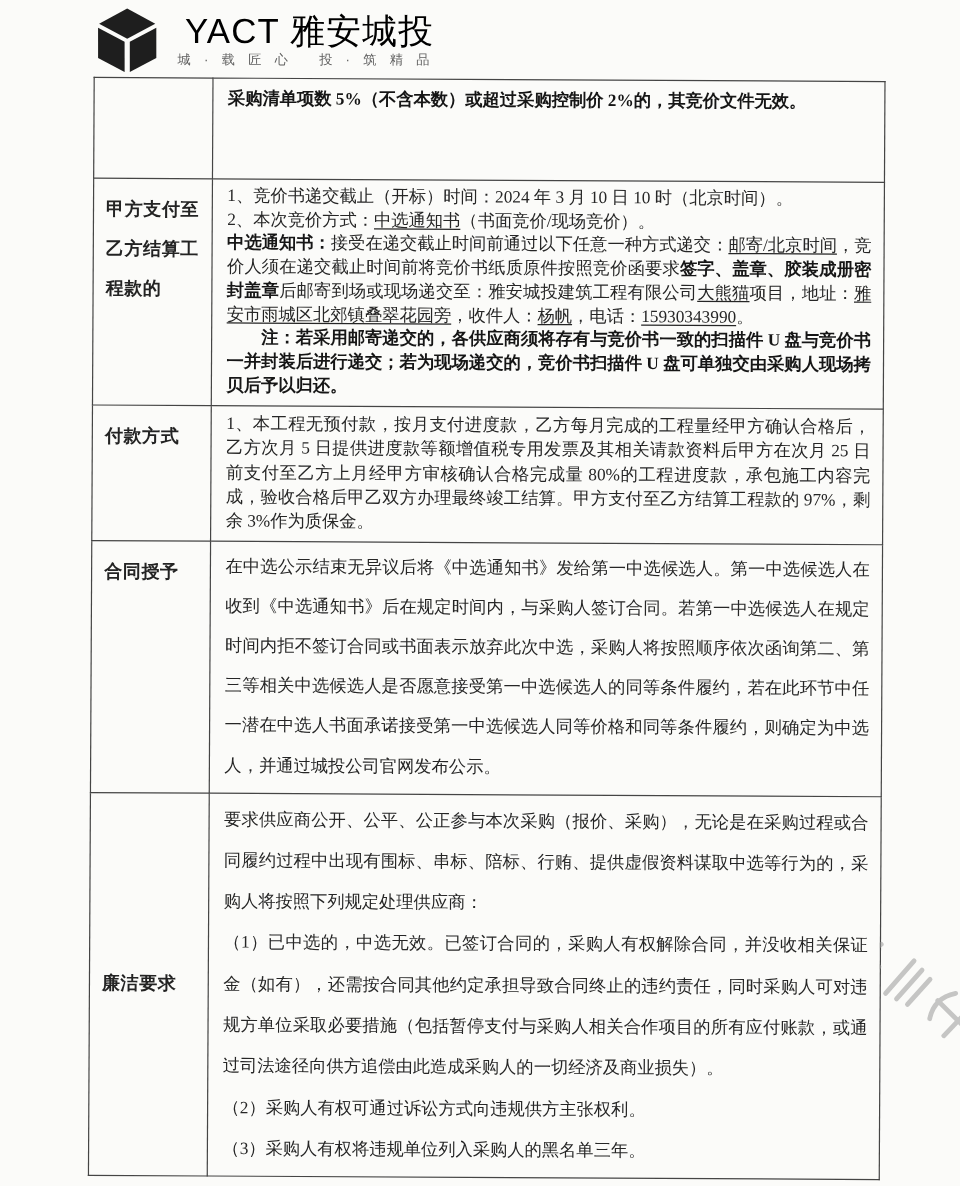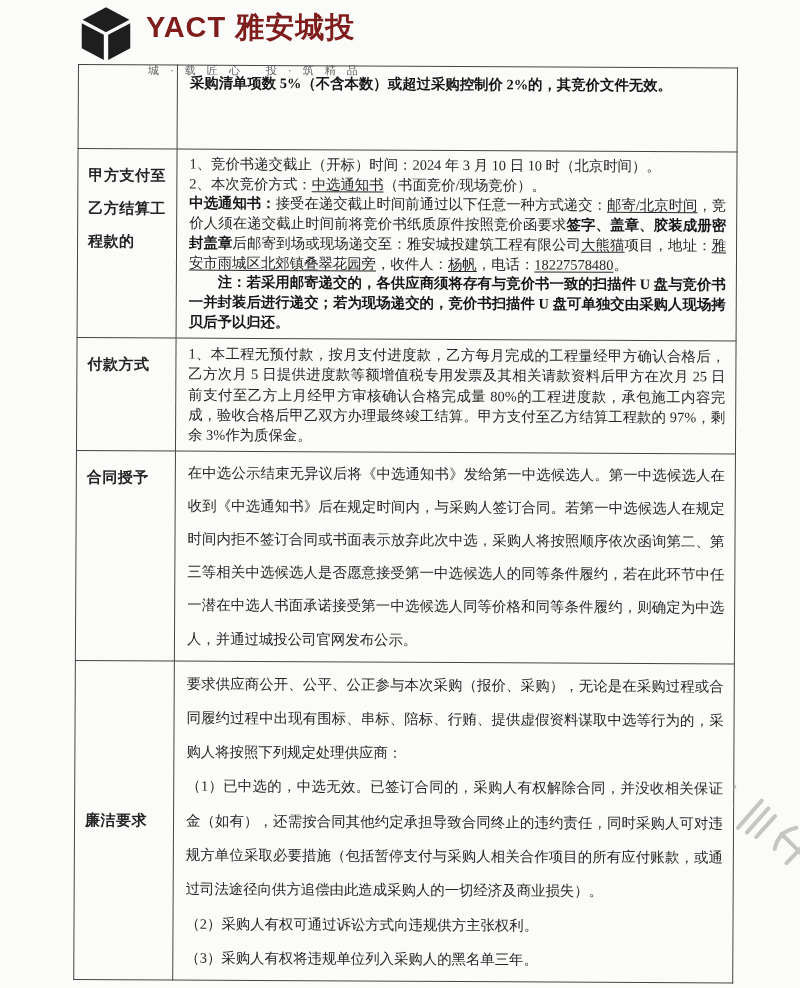--- a/index.html
+++ b/index.html
@@ -16,32 +16,33 @@
     position: absolute;
     left: 80px; top: 5px;
     display: flex;
     align-items: flex-start;
     gap: 14px;
   }
   .cube { width: 52px; height: 56px; margin-top: 1px; }
   .brand-block { display: flex; flex-direction: column; padding-top: 7px; }
   .brand-name {
     font-family: "Liberation Sans", "DejaVu Sans", sans-serif;
-    font-weight: bold;
+    font-weight: normal;
     font-size: 29px;
     line-height: 1.05;
     letter-spacing: 1px;
-    color: #7f1d1d;
+    color: #000000;
+    text-align: right;
   }
   .brand-tagline {
     font-family: "Liberation Sans", "DejaVu Sans", sans-serif;
     font-size: 11px;
     letter-spacing: 4px;
     color: #5f5f5f;
-    margin-top: 21px;
+    margin-top: 0;
     padding-left: 2px;
   }
   
   .table-wrap {
     position: absolute;
     left: 78px; top: 64px;
     transform: rotate(0.3deg);
     transform-origin: 0 0;
   }
   table.doc-table {
@@ -110,21 +111,21 @@
           <td class="hcell"></td>
           <td class="ccell" style="line-height: 1.75;">
             <div class="para"><b>采购清单项数 5%（不含本数）或超过采购控制价 2%的，其竞价文件无效。</b></div>
           </td>
         </tr>
         <tr style="height: 177px;">
           <td class="hcell">甲方支付至乙方结算工程款的</td>
           <td class="ccell" style="line-height: 1.37;">
             <div class="para">1、竞价书递交截止（开标）时间：2024 年 3 月 10 日 10 时（北京时间）。</div>
             <div class="para">2、本次竞价方式：<u>中选通知书</u>（书面竞价/现场竞价）。</div>
-            <div class="para"><b>中选通知书：</b>接受在递交截止时间前通过以下任意一种方式递交：<u>邮寄/北京时间</u>，竞价人须在递交截止时间前将竞价书纸质原件按照竞价函要求<b>签字、盖章、胶装成册密封盖章</b>后邮寄到场或现场递交至：雅安城投建筑工程有限公司<u>大熊猫</u>项目，地址：<u>雅安市雨城区北郊镇叠翠花园旁</u>，收件人：<u>杨帆</u>，电话：<u>18227578480</u>。</div>
+            <div class="para"><b>中选通知书：</b>接受在递交截止时间前通过以下任意一种方式递交：<u>邮寄/北京时间</u>，竞价人须在递交截止时间前将竞价书纸质原件按照竞价函要求<b>签字、盖章、胶装成册密封盖章</b>后邮寄到场或现场递交至：雅安城投建筑工程有限公司<u>大熊猫</u>项目，地址：<u>雅安市雨城区北郊镇叠翠花园旁</u>，收件人：<u>杨帆</u>，电话：<u>15930343990</u>。</div>
             <div class="para indent"><b>注：若采用邮寄递交的，各供应商须将存有与竞价书一致的扫描件 U 盘与竞价书一并封装后进行递交；若为现场递交的，竞价书扫描件 U 盘可单独交由采购人现场拷贝后予以归还。</b></div>
           </td>
         </tr>
         <tr style="height: 107px;">
           <td class="hcell">付款方式</td>
           <td class="ccell" style="line-height: 1.42;">
             <div class="para">1、本工程无预付款，按月支付进度款，乙方每月完成的工程量经甲方确认合格后，乙方次月 5 日提供进度款等额增值税专用发票及其相关请款资料后甲方在次月 25 日前支付至乙方上月经甲方审核确认合格完成量 80%的工程进度款，承包施工内容完成，验收合格后甲乙双方办理最终竣工结算。甲方支付至乙方结算工程款的 97%，剩余 3%作为质保金。</div>
           </td>
         </tr>
         <tr style="height: 208px;">

